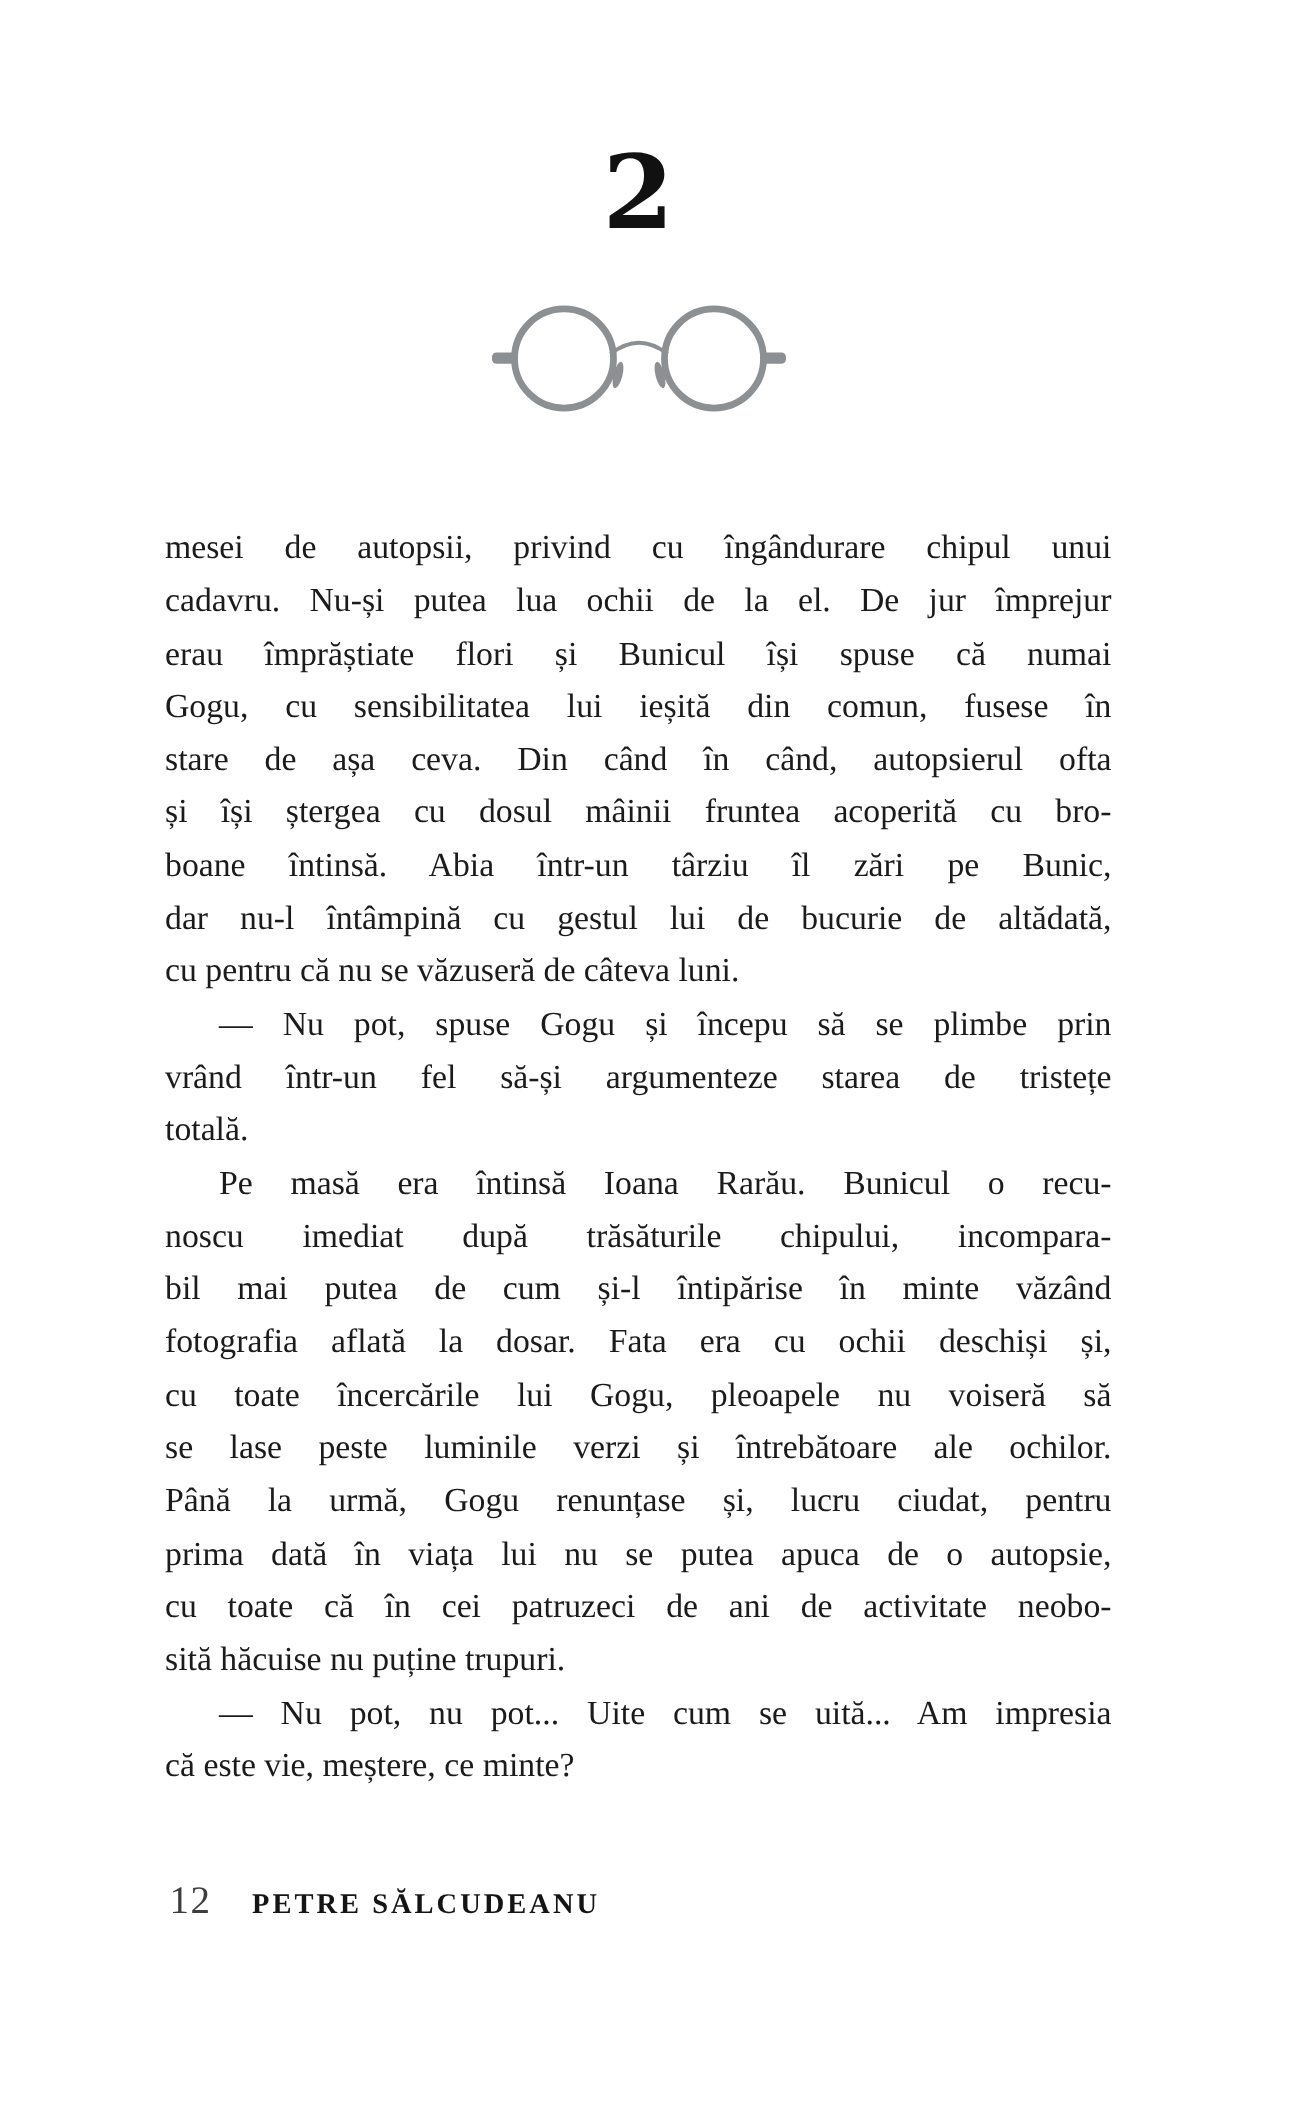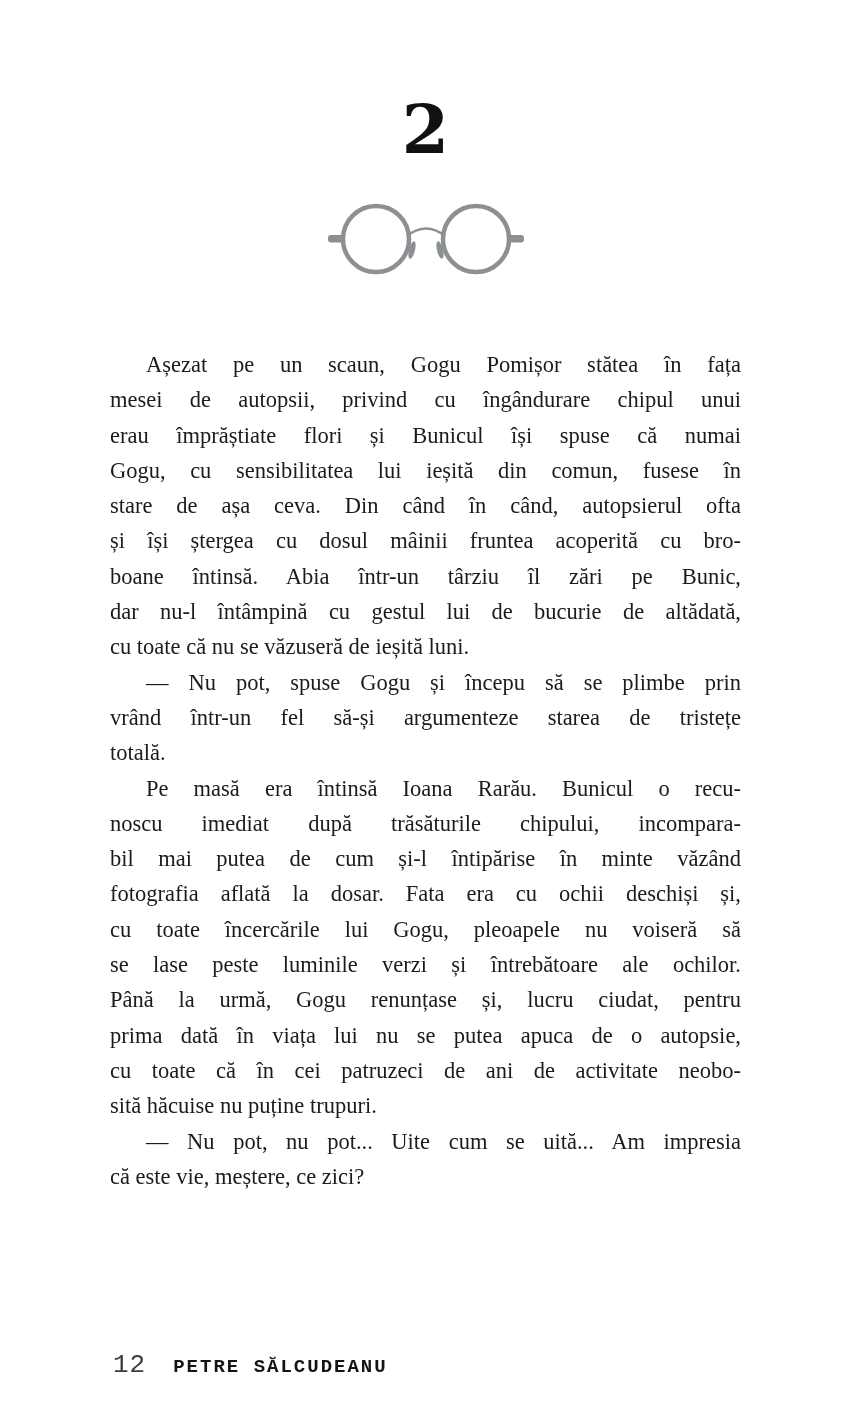--- a/index.html
+++ b/index.html
@@ -46,25 +46,25 @@
   .line {
     text-align: justify;
     text-align-last: justify;
     white-space: normal;
   }
   .line.end { text-align-last: left; }
   .line.first { text-indent: 36px; }
   .footer {
     position: absolute;
     left: 113px;
-    top: 1350px;
+    top: 1252px;
     display: flex;
     align-items: baseline;
     gap: 27px;
-    font-family: Liberation Mono, monospace;
+    font-family: Liberation Serif, serif;
     text-align: right;
   }
   .page-number {
     font-size: 26px;
     font-weight: 300;
     letter-spacing: 1px;
     color: #3d3d3d;
     font-stretch: condensed;
   }
   .footer-author {
@@ -93,29 +93,29 @@
         <ellipse cx="112" cy="52" rx="3" ry="9" transform="rotate(-14 112 52)"></ellipse>
         <rect x="0" y="37" width="17" height="7.5" rx="3"></rect>
         <rect x="179" y="37" width="17" height="7.5" rx="3"></rect>
       </g>
     </svg>
   </div>
 
   <div class="text-block">
 
     <div class="paragraph">
-      <div class="line first">Așezat pe un scaun, Gogu Pomișor stătea în fața</div>
       <div class="line">mesei de autopsii, privind cu îngândurare chipul unui</div>
+      <div class="line">cadavru. Nu-și putea lua ochii de la el. De jur împrejur</div>
       <div class="line">erau împrăștiate flori și Bunicul își spuse că numai</div>
       <div class="line">Gogu, cu sensibilitatea lui ieșită din comun, fusese în</div>
       <div class="line">stare de așa ceva. Din când în când, autopsierul ofta</div>
       <div class="line">și își ștergea cu dosul mâinii fruntea acoperită cu bro-</div>
       <div class="line">boane întinsă. Abia într-un târziu îl zări pe Bunic,</div>
       <div class="line">dar nu-l întâmpină cu gestul lui de bucurie de altădată,</div>
-      <div class="line end">cu toate că nu se văzuseră de ieșită luni.</div>
+      <div class="line end">cu pentru că nu se văzuseră de câteva luni.</div>
     </div>
 
     <div class="paragraph">
       <div class="line first">— Nu pot, spuse Gogu și începu să se plimbe prin</div>
       <div class="line">vrând într-un fel să-și argumenteze starea de tristețe</div>
       <div class="line end">totală.</div>
     </div>
 
     <div class="paragraph">
       <div class="line first">Pe masă era întinsă Ioana Rarău. Bunicul o recu-</div>
@@ -125,21 +125,21 @@
       <div class="line">cu toate încercările lui Gogu, pleoapele nu voiseră să</div>
       <div class="line">se lase peste luminile verzi și întrebătoare ale ochilor.</div>
       <div class="line">Până la urmă, Gogu renunțase și, lucru ciudat, pentru</div>
       <div class="line">prima dată în viața lui nu se putea apuca de o autopsie,</div>
       <div class="line">cu toate că în cei patruzeci de ani de activitate neobo-</div>
       <div class="line end">sită hăcuise nu puține trupuri.</div>
     </div>
 
     <div class="paragraph">
       <div class="line first">— Nu pot, nu pot... Uite cum se uită... Am impresia</div>
-      <div class="line end">că este vie, meștere, ce zici?</div>
+      <div class="line end">că este vie, meștere, ce minte?</div>
     </div>
 
   </div>
 
   <div class="footer">
     <span class="page-number">12</span>
     <span class="footer-author">PETRE SĂLCUDEANU</span>
   </div>
 
 </div>

